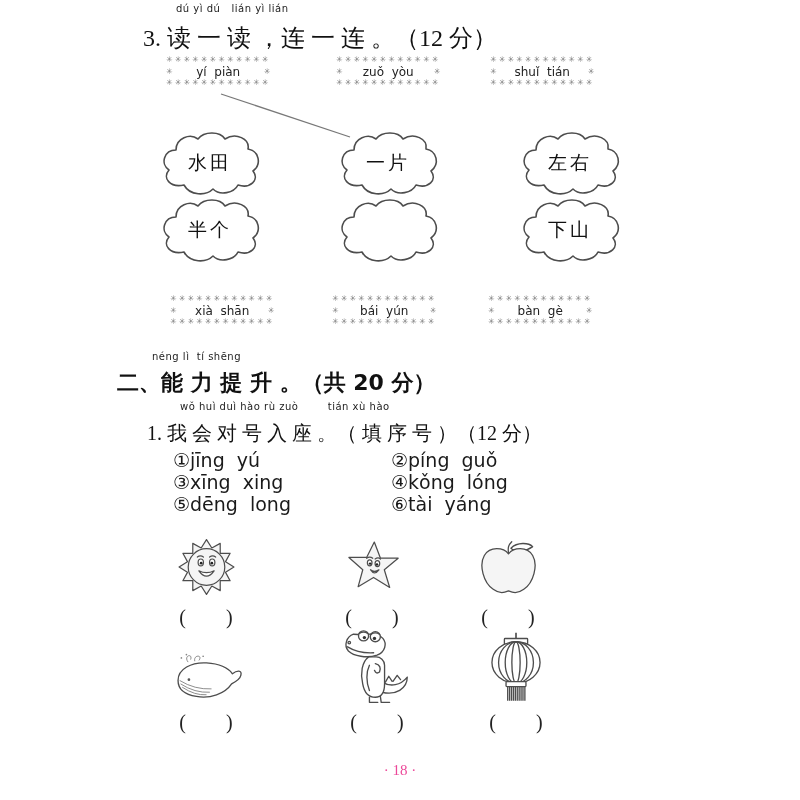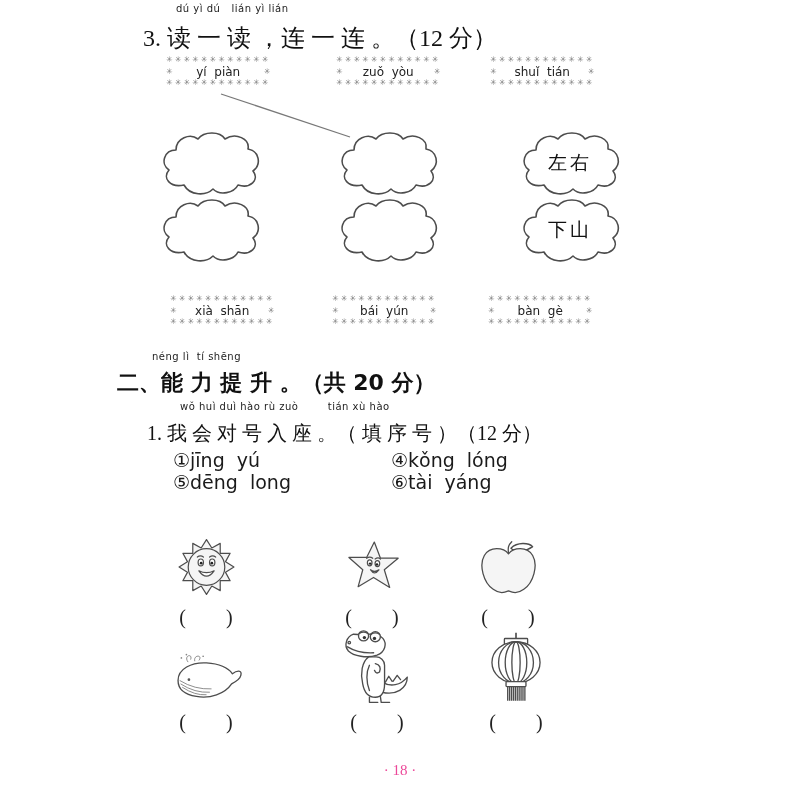--- a/index.html
+++ b/index.html
@@ -77,36 +77,39 @@
       <span class="pb-text">shuǐ  tián</span>
       <span class="pb-side">✳</span>
     </span>
   <span class="pb-edge">✳✳✳✳✳✳✳✳✳✳✳✳</span>
 </div>
 
 <div class="cloud" style="left:158px;top:130px">
   <svg width="104" height="66" viewBox="0 0 104 66">
       <path class="ln fw" d="M26,55 C12,58 4,48 11,40 C2,34 6,20 18,20 C18,8 32,3 40,9 C46,1 62,1 67,9 C78,2 92,9 90,19 C101,21 104,34 95,41 C102,50 92,59 80,55 C76,63 62,66 55,59 C48,66 32,66 26,55 Z"></path>
     </svg>
+  <span class="cloud-text">水田</span>
 </div>
 <div class="cloud" style="left:336px;top:130px">
   <svg width="104" height="66" viewBox="0 0 104 66">
       <path class="ln fw" d="M26,55 C12,58 4,48 11,40 C2,34 6,20 18,20 C18,8 32,3 40,9 C46,1 62,1 67,9 C78,2 92,9 90,19 C101,21 104,34 95,41 C102,50 92,59 80,55 C76,63 62,66 55,59 C48,66 32,66 26,55 Z"></path>
     </svg>
+  <span class="cloud-text">一片</span>
 </div>
 <div class="cloud" style="left:518px;top:130px">
   <svg width="104" height="66" viewBox="0 0 104 66">
       <path class="ln fw" d="M26,55 C12,58 4,48 11,40 C2,34 6,20 18,20 C18,8 32,3 40,9 C46,1 62,1 67,9 C78,2 92,9 90,19 C101,21 104,34 95,41 C102,50 92,59 80,55 C76,63 62,66 55,59 C48,66 32,66 26,55 Z"></path>
     </svg>
   <span class="cloud-text">左右</span>
 </div>
 <div class="cloud" style="left:158px;top:197px">
   <svg width="104" height="66" viewBox="0 0 104 66">
       <path class="ln fw" d="M26,55 C12,58 4,48 11,40 C2,34 6,20 18,20 C18,8 32,3 40,9 C46,1 62,1 67,9 C78,2 92,9 90,19 C101,21 104,34 95,41 C102,50 92,59 80,55 C76,63 62,66 55,59 C48,66 32,66 26,55 Z"></path>
     </svg>
+  <span class="cloud-text">半个</span>
 </div>
 <div class="cloud" style="left:336px;top:197px">
   <svg width="104" height="66" viewBox="0 0 104 66">
       <path class="ln fw" d="M26,55 C12,58 4,48 11,40 C2,34 6,20 18,20 C18,8 32,3 40,9 C46,1 62,1 67,9 C78,2 92,9 90,19 C101,21 104,34 95,41 C102,50 92,59 80,55 C76,63 62,66 55,59 C48,66 32,66 26,55 Z"></path>
     </svg>
 </div>
 <div class="cloud" style="left:518px;top:197px">
   <svg width="104" height="66" viewBox="0 0 104 66">
       <path class="ln fw" d="M26,55 C12,58 4,48 11,40 C2,34 6,20 18,20 C18,8 32,3 40,9 C46,1 62,1 67,9 C78,2 92,9 90,19 C101,21 104,34 95,41 C102,50 92,59 80,55 C76,63 62,66 55,59 C48,66 32,66 26,55 Z"></path>
     </svg>
@@ -142,20 +145,22 @@
 </div>
 
 <div class="pinyin" style="left:152px;top:351px">néng lì  tí shēng</div>
 <div class="htitle bold" style="left:117px;top:368px">二、能 力 提 升 。（共 20 分）</div>
 
 <div class="pinyin" style="left:180px;top:401px">wǒ huì duì hào rù zuò        tián xù hào</div>
 <div class="htitle" style="left:147px;top:420px;font-size:20px">1. 我 会 对 号 入 座 。（ 填 序 号 ）（12 分）</div>
 
 <div class="opts">
   <span>①jīng  yú</span>
+  <span>②píng  guǒ</span>
+  <span>③xīng  xing</span>
   <span>④kǒng  lóng</span>
   <span>⑤dēng  long</span>
   <span>⑥tài  yáng</span>
 </div>
 
 <div class="img-cell r1" style="left:141px;top:533px">
   <div class="icon-wrap">
     <svg width="69" height="64" viewBox="0 0 90 84">
       <polygon class="ln f" points="81,42 70,35 76,24 63,24 63,11 52,17 45,6 38,17 27,11 27,24 14,24 20,35 9,42 20,49 14,60 27,60 27,73 38,67 45,78 52,67 63,73 63,60 76,60 70,49"></polygon>
       <circle class="ln" cx="45" cy="42" r="24" fill="#fafafa"></circle>

